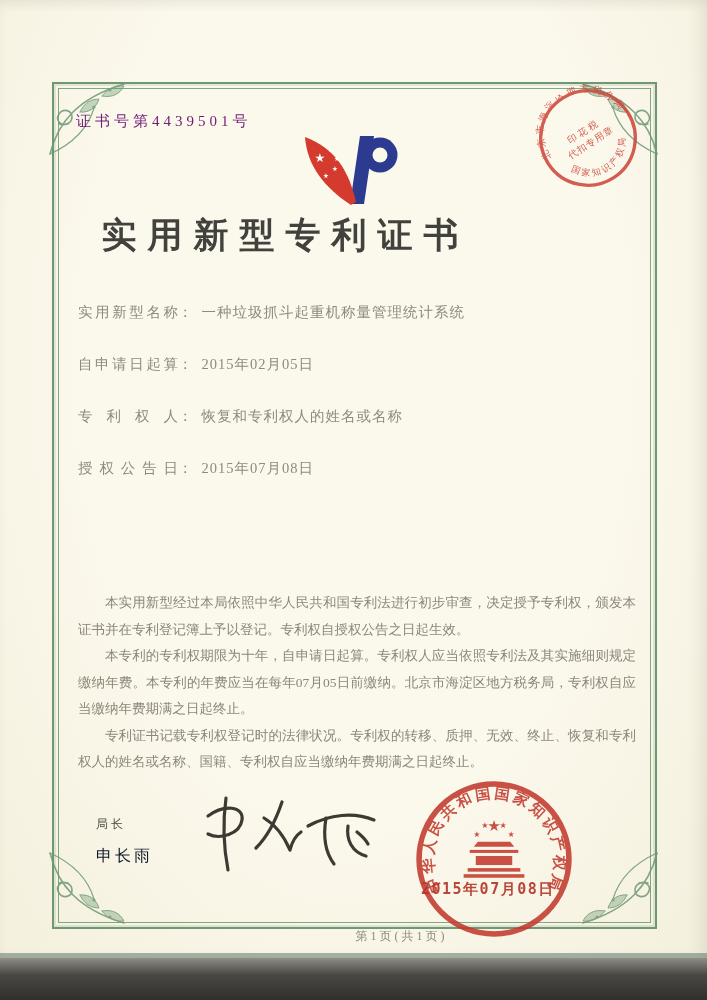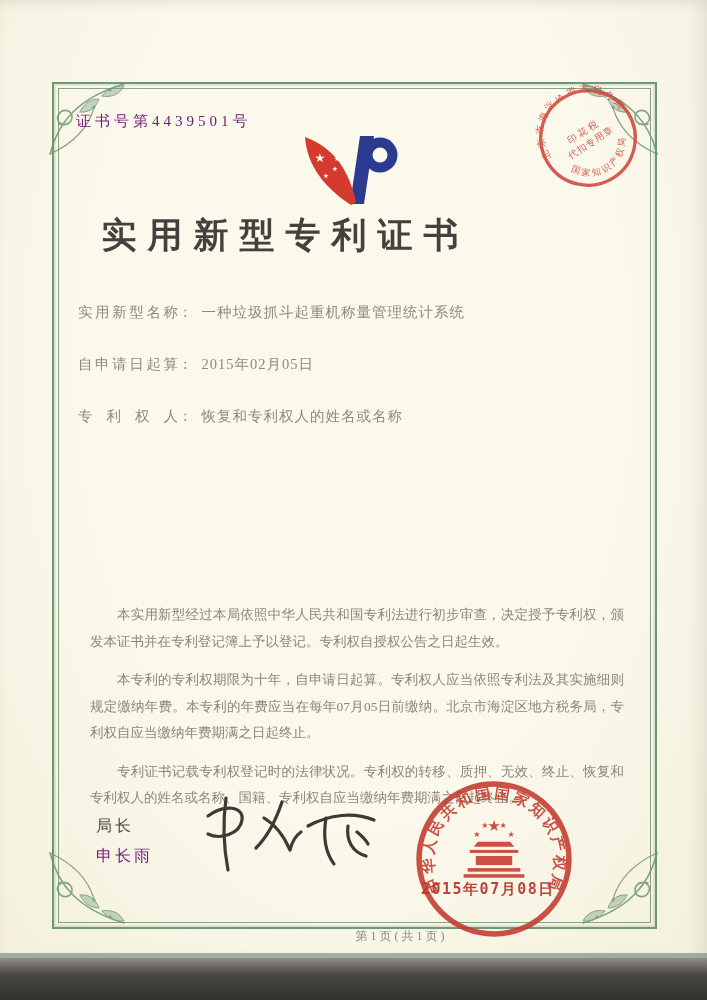--- a/index.html
+++ b/index.html
@@ -47,24 +47,24 @@
   .fields{position:absolute;left:78px;top:302px;width:560px;}
   .row{margin:0 0 31px 0;font-size:14.5px;line-height:21px;color:#8f8a7d;white-space:nowrap;}
   .row .lbl{display:inline-block;width:100px;text-align:justify;text-align-last:justify;vertical-align:top;font-family:Liberation Serif, serif;}
   .row .colon{margin-right:9px;}
   .row .val{letter-spacing:1px;margin-top:20px;}
 
   .body-text{
     position:absolute;left:78px;top:590px;width:558px;
     font-size:13.5px;line-height:26.5px;color:#8c8779;text-align:justify;
   }
-  .body-text p{margin:12px;text-indent:2em;}
-
-  .sig-title{position:absolute;left:96px;top:816px;font-size:16px;letter-spacing:3px;color:#4c4a44;}
-  .sig-name{position:absolute;left:96px;top:846px;font-size:16px;letter-spacing:3px;color:#701a75;}
+  .body-text p{margin:0;text-indent:2em;}
+
+  .sig-title{position:absolute;left:96px;top:816px;font-size:12px;letter-spacing:3px;color:#4c4a44;}
+  .sig-name{position:absolute;left:96px;top:846px;font-size:16px;letter-spacing:3px;color:#0f172a;}
   .sig-script{position:absolute;left:196px;top:792px;}
 
   .main-seal{position:absolute;left:413px;top:778px;opacity:.88;}
   .issue-date{
     position:absolute;left:421px;top:880px;
     font-size:15px;font-weight:600;letter-spacing:1.5px;color:#b5372c;opacity:.92;
     font-family:"DejaVu Sans Mono","Liberation Mono",monospace;
   }
   .tax-seal{position:absolute;left:536px;top:86px;transform:rotate(-33deg);opacity:.85;}
 
@@ -147,20 +147,23 @@
 
 <div class="fields">
   <div class="row">
     <span class="lbl">实用新型名称</span><span class="colon">：</span><span class="val">一种垃圾抓斗起重机称量管理统计系统</span>
   </div>
   <div class="row">
     <span class="lbl">自申请日起算</span><span class="colon">：</span><span class="val">2015年02月05日</span>
   </div>
   <div class="row">
     <span class="lbl">专利权人</span><span class="colon">：</span><span class="val">恢复和专利权人的姓名或名称</span>
+  </div>
+  <div class="row">
+    <span class="lbl">授权公告日</span><span class="colon">：</span><span class="val">2015年07月08日</span>
   </div>
 </div>
 
 <div class="body-text">
   <p>本实用新型经过本局依照中华人民共和国专利法进行初步审查，决定授予专利权，颁发本证书并在专利登记簿上予以登记。专利权自授权公告之日起生效。</p>
   <p>本专利的专利权期限为十年，自申请日起算。专利权人应当依照专利法及其实施细则规定缴纳年费。本专利的年费应当在每年07月05日前缴纳。北京市海淀区地方税务局，专利权自应当缴纳年费期满之日起终止。</p>
   <p>专利证书记载专利权登记时的法律状况。专利权的转移、质押、无效、终止、恢复和专利权人的姓名或名称、国籍、专利权自应当缴纳年费期满之日起终止。</p>
 </div>
 
 <div class="sig-title">局长</div>

